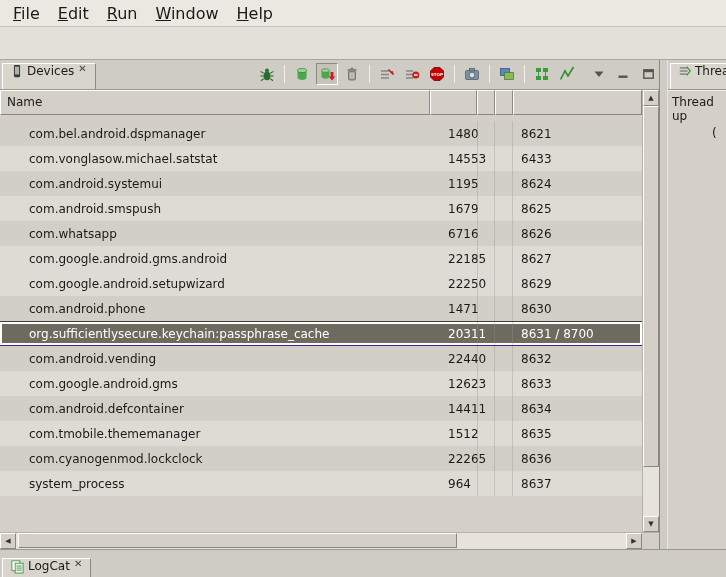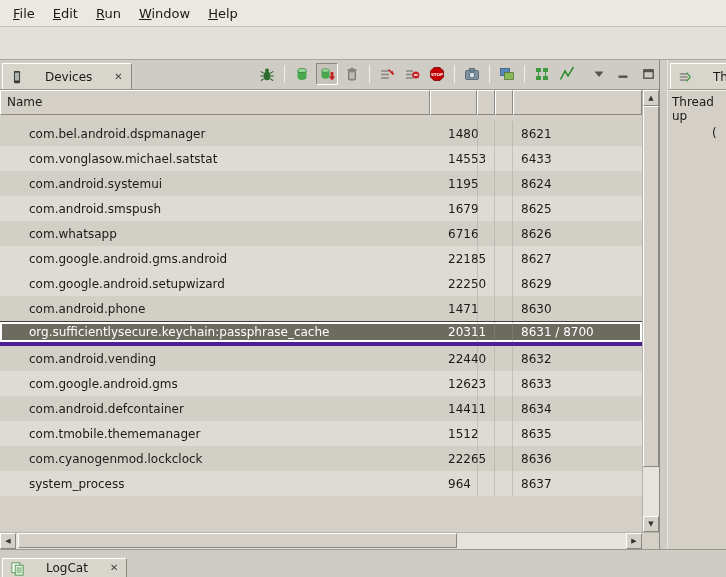--- a/index.html
+++ b/index.html
@@ -3,38 +3,38 @@
 <meta charset="utf-8">
 <style>
   * { box-sizing: border-box; margin: 0; padding: 0; }
   html,body { width:726px; height:577px; overflow:hidden; }
   body { font-family: "DejaVu Sans", sans-serif; font-size:12px; color:#1a1a18; }
 
   .window { width:726px; height:577px; background:#cfccc5; display:flex; flex-direction:column; }
 
   
   .menubar { height:27px; background:#ebe8e2; display:flex; align-items:center;
-             padding-left:4px; border-bottom:1px solid #c6c3bb; font-size:13px; }
+             padding-left:4px; border-bottom:1px solid #c6c3bb; font-size:16px; }
   .menu-item { padding:3px 9px; cursor:default; }
 
   
   .toolstrip { height:33px; background:#e3e0da; border-bottom:1px solid #a9a69e; }
 
   
   .main { flex:1; display:flex; min-height:0; }
   .devices-panel { width:660px; display:flex; flex-direction:column; background:#cfccc5;
                    border-right:1px solid #8a8880; min-height:0; }
   .sash { width:7px; background:#cfccc5; cursor:col-resize; }
   .threads-panel { flex:1; display:flex; flex-direction:column; overflow:hidden;
                    border-left:1px solid #e9e6e0; background:#cfccc5; }
 
   
   .tabbar { height:30px; display:flex; align-items:flex-end; background:#cfccc5;
             border-bottom:1px solid #9a978f; padding-left:2px; }
-  .tab { height:26px; display:flex; align-items:center; gap:21px; padding:0 7px;
+  .tab { height:26px; display:flex; gap:3px; padding:0 7px;
          background:#d8d5cd; border:1px solid #8a8880; border-bottom:none;
          border-top-color:#ffffff; border-left-color:#ffffff;
          font-size:12px; white-space:nowrap; cursor:default; }
   .tab .close { font-size:10px; color:#444; padding:0 1px; line-height:10px; }
 
   
   .panel-toolbar { margin-left:auto; display:flex; align-items:center; gap:3px;
                    padding-right:4px; padding-bottom:4px; }
   .tbi { width:22px; height:22px; display:flex; align-items:center; justify-content:center;
          border:1px solid transparent; cursor:default; }
@@ -57,21 +57,21 @@
   .trow { height:25px; display:flex; align-items:center; font-size:12px; }
   .trow.even { background:#d2cfc7; }
   .trow.odd  { background:#dedbd4; }
   .trow .c-name { width:430px; flex:none; padding-left:29px; white-space:nowrap; overflow:hidden; }
   .trow .c-pid  { width:47px; flex:none; padding-left:18px; white-space:nowrap; overflow:visible; }
   .trow .c-e1, .trow .c-e2 { width:18px; flex:none; border-right:1px solid rgba(150,147,140,.35); height:100%; }
   .trow .c-e1 { border-left:1px solid rgba(150,147,140,.35); }
   .trow .c-port { flex:1; padding-left:8px; white-space:nowrap; }
   .trow.selected { background:#6d6a5f; color:#ffffff;
                    box-shadow: inset 0 0 0 2px #ffffff;
-                   border-top:1px solid #403f39; border-bottom:4px solid #4c1d95; }
+                   border-top:1px solid #403f39; border-bottom:1px solid #4c1d95; }
 
   
   .vscroll { width:17px; flex:none; background:#e6e3dd; border-left:1px solid #b5b2aa;
              display:flex; flex-direction:column; }
   .hrow { height:17px; flex:none; display:flex; }
   .hscroll { flex:1; background:#e6e3dd; border-top:1px solid #b5b2aa; display:flex; }
   .corner { width:17px; flex:none; background:#d4d0c8; border-top:1px solid #b5b2aa; }
   .sbtn { width:16px; height:16px; flex:none; background:#d4d0c8;
           border:1px solid; border-color:#ffffff #8a8880 #8a8880 #ffffff;
           display:flex; align-items:center; justify-content:center;

